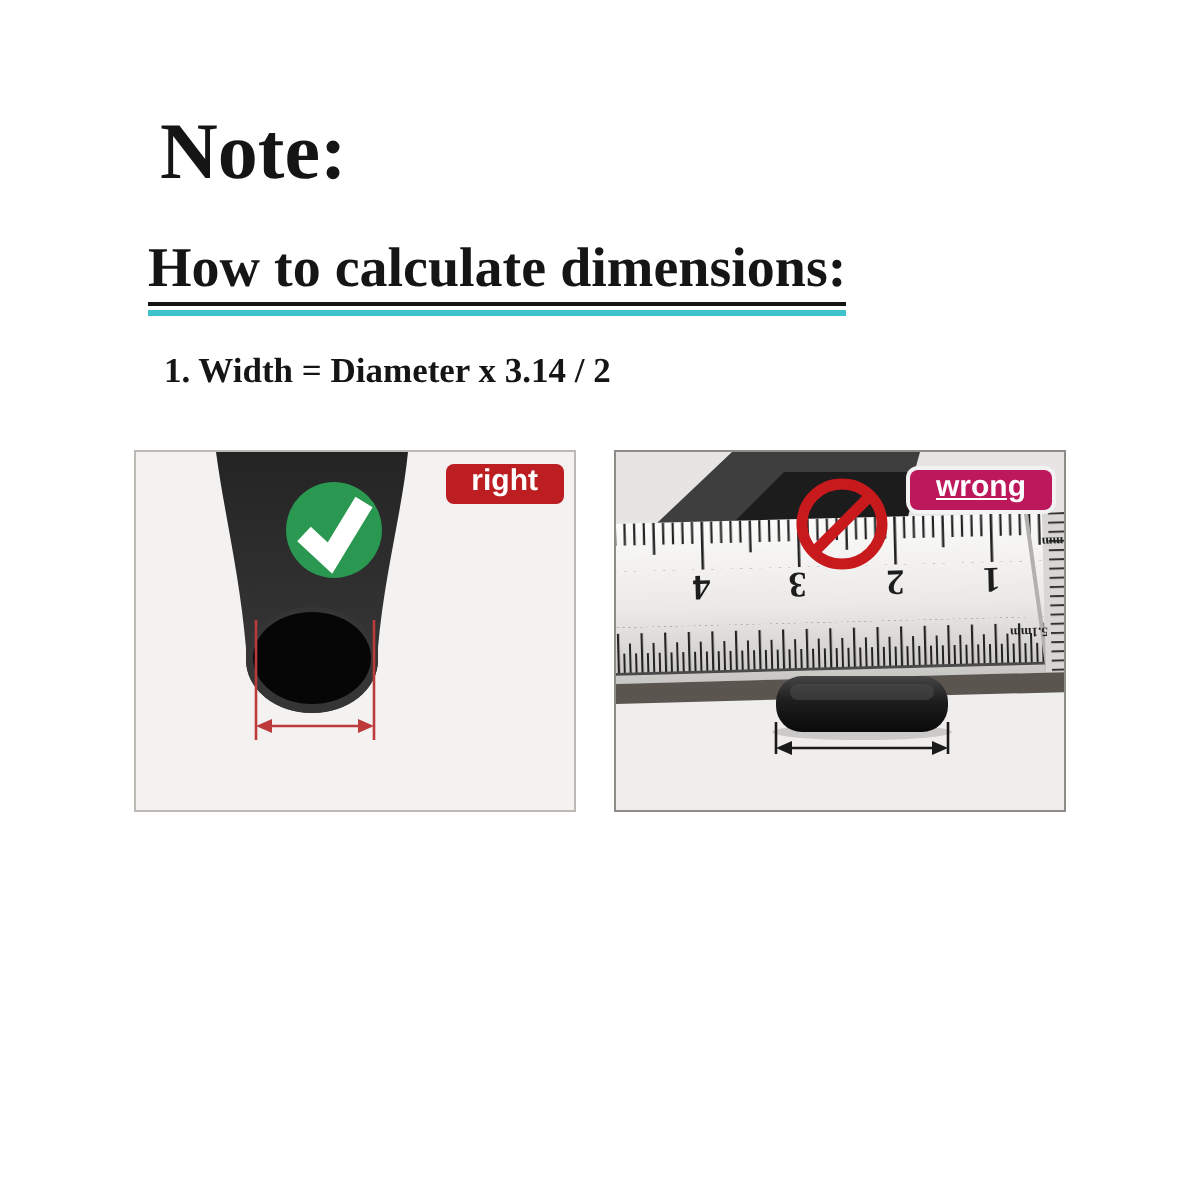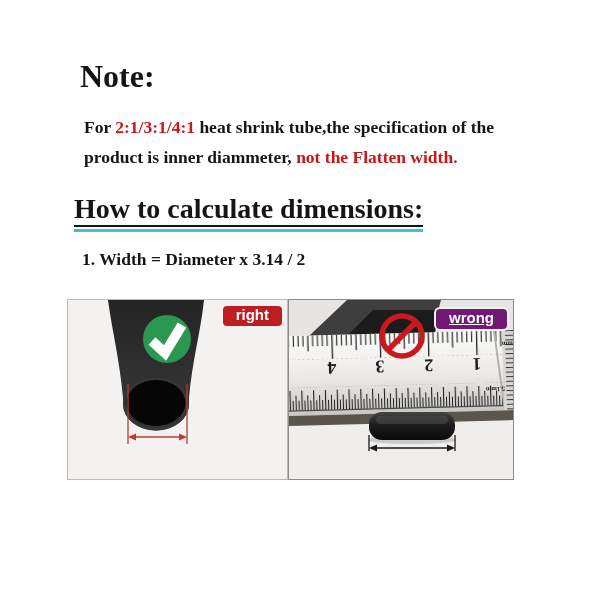--- a/index.html
+++ b/index.html
@@ -1,49 +1,48 @@
 <!DOCTYPE html>
 <html><head>
 <meta charset="utf-8">
 <style>
   html,body{margin:0;padding:0;}
   body{
     width:600px;height:600px;background:#ffffff;overflow:hidden;
     font-family:"Liberation Serif","DejaVu Serif",serif;color:#151515;
   }
-  .note-title{font-size:32px;font-weight:bold;margin:54px 0 0 80px;line-height:44px;}
+  .note-title{font-size:40px;font-weight:bold;margin:54px 0 0 80px;line-height:44px;}
   .note-para{margin:14px 0 0 84px;font-size:17.5px;font-weight:bold;line-height:30px;width:478px;}
   .red{color:#c8161a;}
   .calc-title-row{margin:22px 0 0 74px;}
   .calc-outer{display:inline-block;border-bottom:3px solid #3fc3cb;padding-bottom:2px;}
   .calc-inner{display:inline-block;border-bottom:2.5px solid #141414;font-size:28px;font-weight:bold;padding-bottom:1px;line-height:30px;}
   .formula{font-size:17.5px;font-weight:bold;}
   .f1{margin:17px 0 12px 82px;}
   .f2{margin:15px 0 0 88px;}
-  .panels{display:flex;margin:29px 0 0 67px;}
+  .panels{display:flex;margin:29px 0 0 67px;gap:19px;}
   .panel{position:relative;box-sizing:border-box;}
   .panel-correct{width:221px;height:181px;background:#f3f2f0;border:1px solid #bdbab6;}
   .panel-wrong{width:226px;height:181px;background:#efedeb;border:1px solid #8f8c88;}
   .panel svg{position:absolute;left:0;top:0;}
   .badge{position:absolute;font-family:"Liberation Sans","DejaVu Sans",sans-serif;font-weight:bold;
          color:#fff;font-size:15px;border-radius:4px;padding:1px 13px 3px;line-height:16px;}
   .badge-right{top:6px;right:5px;background:#bd1e22;}
-  .badge-wrong{top:9px;right:6px;background:#701a75;box-shadow:0 0 0 2px #f2f2f2;text-decoration:underline;}
+  .badge-wrong{top:9px;right:6px;background:#be185d;box-shadow:0 0 0 2px #f2f2f2;text-decoration:underline;}
   .caption{position:absolute;font-weight:bold;font-size:16px;text-align:center;color:#111;}
   .caption-correct{left:7px;top:144px;width:160px;}
   .caption-wrong{left:41px;top:148px;width:168px;}
 </style>
 </head>
 <body>
 
 <div>
 
   <h1 class="note-title">Note:</h1>
 
-  <p class="note-para"><span>For </span><span class="red">2:1/3:1/4:1</span><span> heat shrink tube,the specification of the</span><br><span>product is inner diammeter, </span><span class="red">not the Flatten width.</span></p>
 
   <div class="calc-title-row">
     <span class="calc-outer"><span class="calc-inner">How to calculate dimensions:</span></span>
   </div>
 
   <p class="formula f1">1. Width = Diameter x 3.14 / 2</p>
 
   <div class="panels">
 
     <div class="panel panel-correct">

